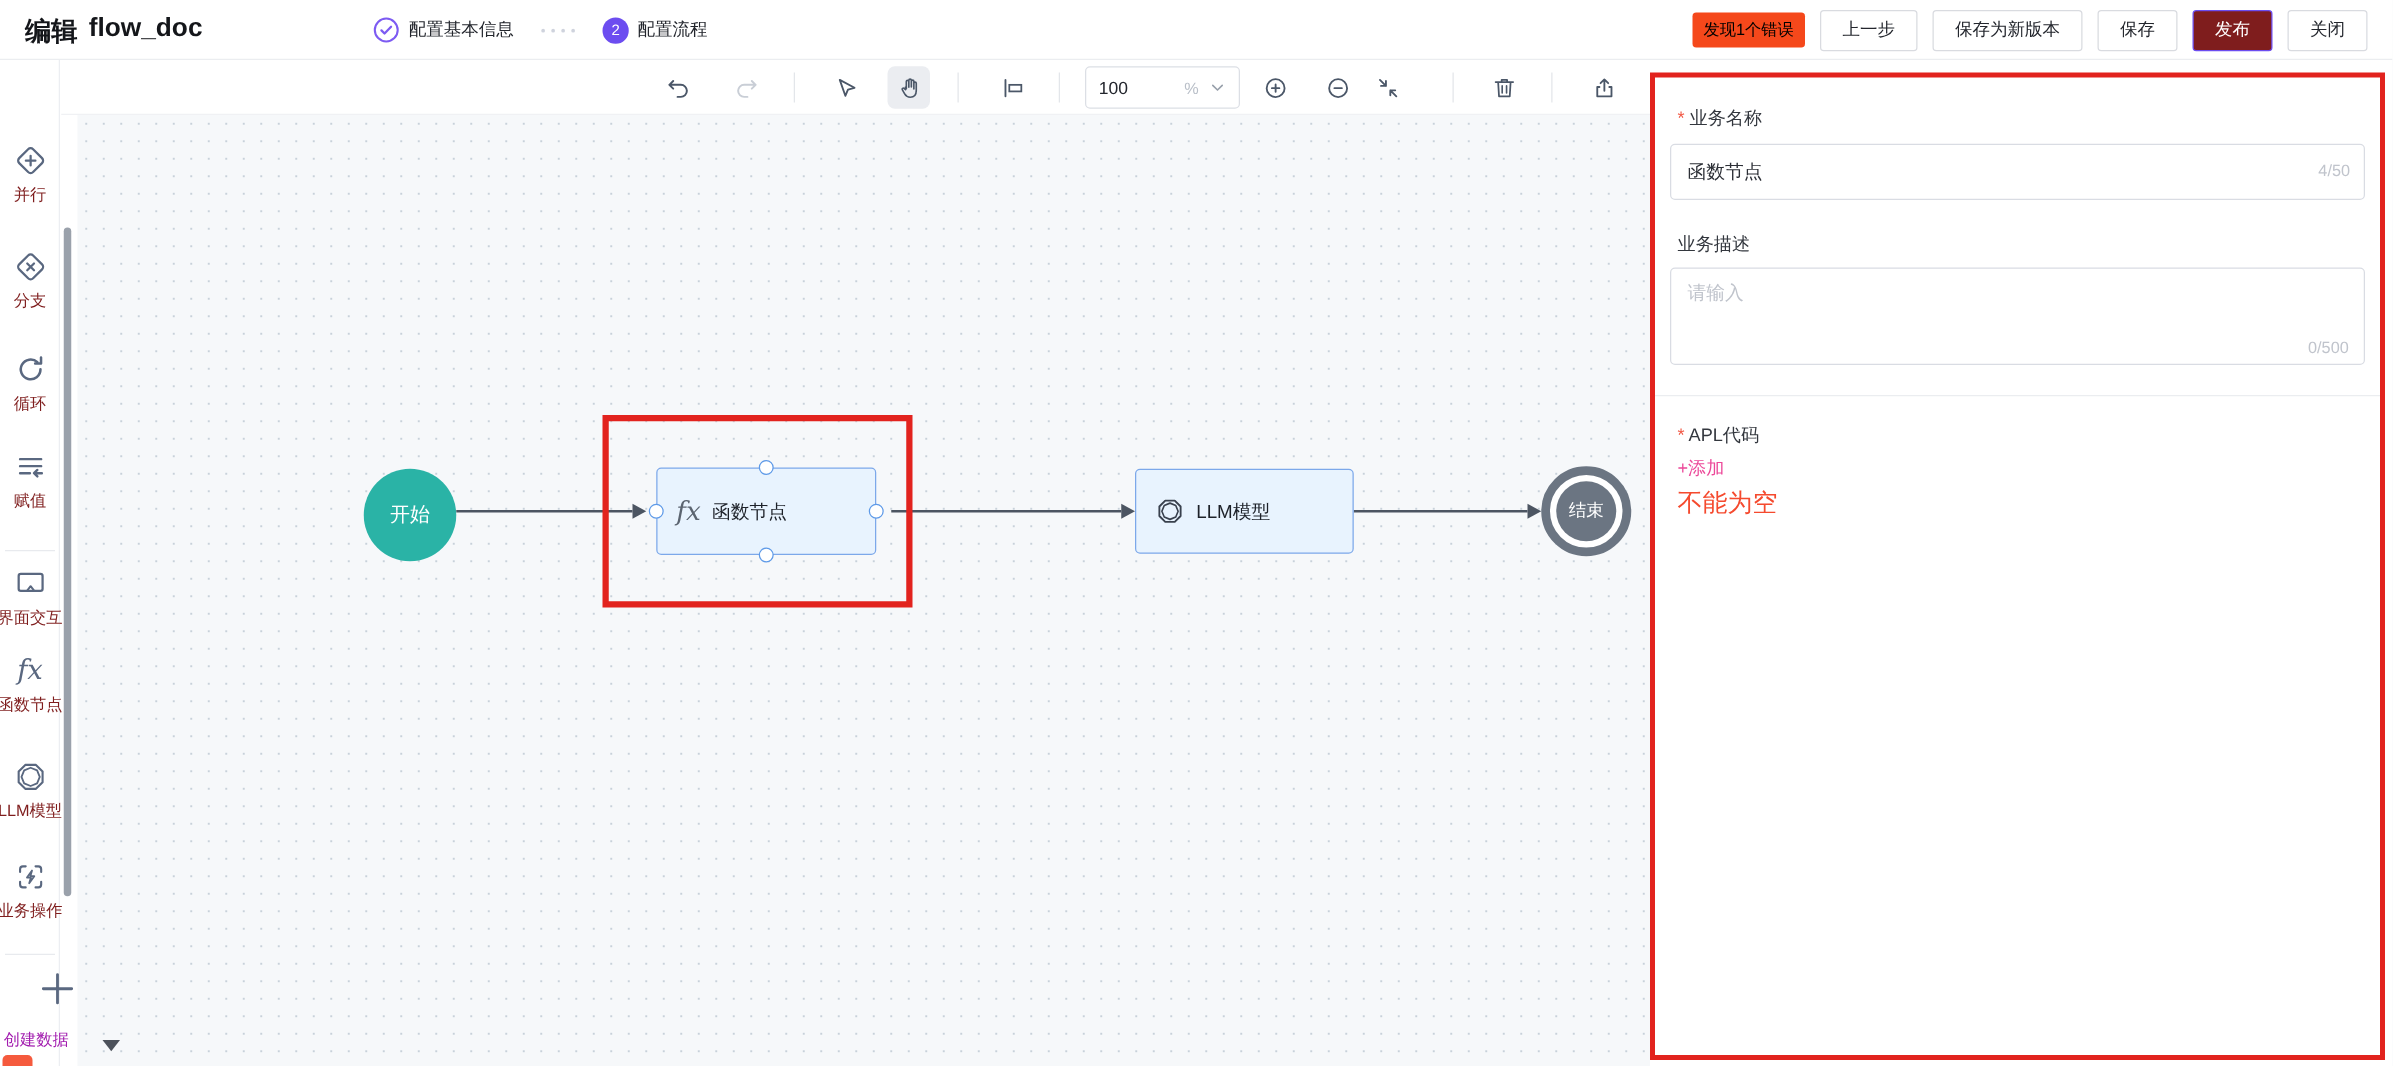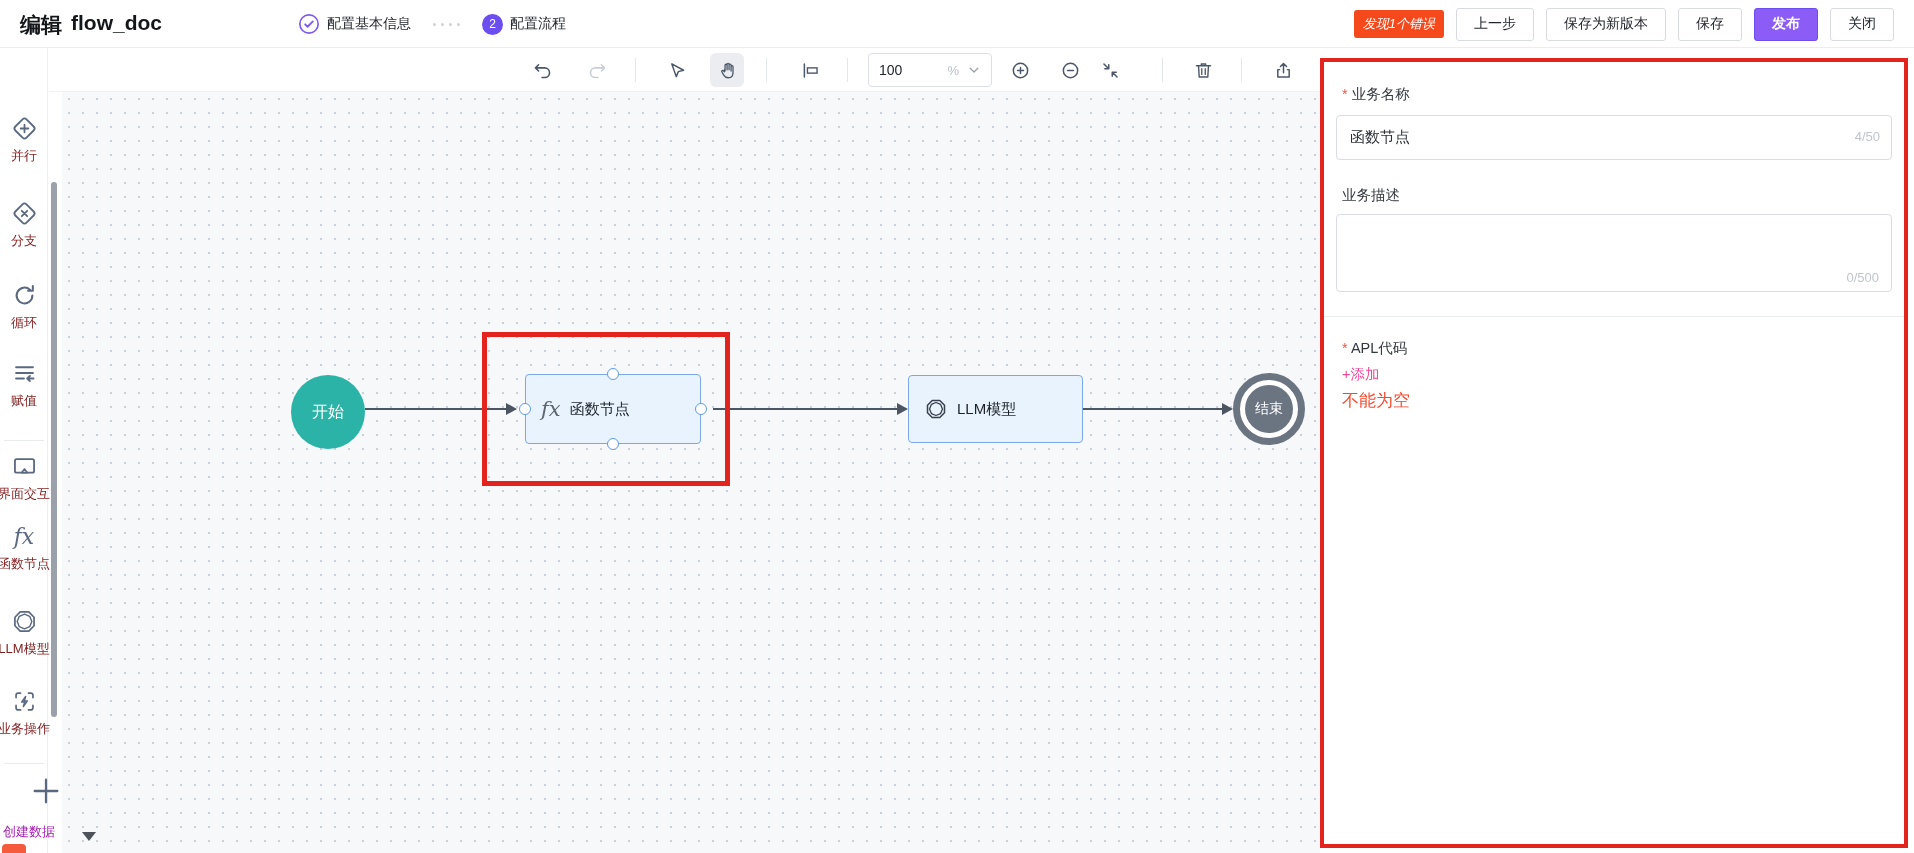--- a/index.html
+++ b/index.html
@@ -12,24 +12,24 @@
             border-bottom:1px solid #ebedf0; z-index:40; }
   .title { position:absolute; left:20px; top:11px; font-size:21px; font-weight:600; color:#14161a; display:flex; gap:9px; }
   .stepper { position:absolute; left:298px; top:0; height:48px; display:flex; align-items:center; gap:18px; }
   .step { display:flex; align-items:center; gap:7px; cursor:pointer; }
   .step-label { font-size:14px; color:#23262d; }
   .step-num { width:21px; height:21px; border-radius:50%; background:#6C4DF0; color:#fff; font-size:12px;
               display:flex; align-items:center; justify-content:center; }
   .step-dots { display:flex; gap:5px; margin:0 4px; }
   .step-dots i { width:3px; height:3px; border-radius:50%; background:#cfd3dd; }
   .hdr-right { position:absolute; right:20px; top:0; height:48px; display:flex; align-items:center; gap:12px; }
-  .err-badge { background:#F5481B; color:#ffffff; font-size:13px; padding:5px 9px; border-radius:3px; cursor:pointer;font-style:italic; }
+  .err-badge { background:#F5481B; color:#000000; font-size:13px; padding:5px 9px; border-radius:3px; cursor:pointer; }
   .btn { height:33px; padding:0 17px; background:#fff; border:1px solid #d9dbe0; border-radius:3px;
          font-size:14px; color:#23262d; font-family:inherit; cursor:pointer; }
-  .btn.primary { background:#8b5cf6; border-color:#6C4DF0; color:#fff;font-weight:bold; }
+  .btn.primary { background:#7f1d1d; border-color:#6C4DF0; color:#fff; }
 
   
   .sidebar { position:absolute; left:0; top:48px; width:48px; height:805px; background:#fff;
              border-right:1px solid #eceef2; z-index:20; }
   .pi { position:absolute; left:0; width:48px; display:flex; flex-direction:column; align-items:center; cursor:grab; }
   .pi svg { width:27px; height:27px; color:#5a6880; }
   .pl { margin-top:5px; font-size:13px; color:#7f1d1d; white-space:nowrap; }
   .fx-glyph { font-family:"DejaVu Serif", serif; font-style:italic; font-size:22px; color:#5a6880; line-height:27px; }
   .side-div { position:absolute; left:4px; width:40px; height:1px; background:#e8eaee; }
   .side-scrollbar { position:absolute; left:51px; top:182px; width:6px; height:535px; background:#9aa1ab;
@@ -91,21 +91,21 @@
                 border-radius:4px; font-size:15px; color:#2c2f36; padding:0 56px 0 13px; font-family:inherit; background:#fff; }
   .name-counter { position:absolute; right:24px; top:67px; font-size:13px; color:#c0c4cc; }
   .desc-box { position:absolute; left:12px; top:152px; width:556px; height:78px; border:1px solid #d9dce3;
               border-radius:4px; background:#fff; }
   .desc-box textarea { width:100%; height:52px; border:none; outline:none; resize:none; font-family:inherit;
               font-size:15px; color:#2c2f36; padding:10px 13px; background:transparent; }
   .desc-box textarea::placeholder { color:#c0c4cc; }
   .desc-counter { position:absolute; right:12px; bottom:6px; font-size:13px; color:#c0c4cc; }
   .panel-div { position:absolute; left:0; top:254px; width:580px; height:1px; background:#ebedf0; }
   .add-link { position:absolute; left:18px; top:303px; font-size:14.5px; color:#ec4899; cursor:pointer; }
-  .err-text { position:absolute; left:18px; top:327px; font-size:17px; color:#F54A2E; }
+  .err-text { position:absolute; left:18px; top:327px; font-size:20px; color:#F54A2E; }
 </style>
 </head>
 <body>
 
 <div class="header">
   <div class="title">
     <span>编辑</span>
     <span>flow_doc</span>
   </div>
   <div class="stepper">
@@ -328,20 +328,21 @@
   <div class="sel-rect"></div>
 </div>
 
 <div class="panel">
   <div class="fld-label req" style="top:23px">业务名称</div>
   <input class="name-input" type="text" readonly="" value="函数节点" style="">
   <span class="name-counter">4/50</span>
 
   <div class="fld-label" style="top:124px">业务描述</div>
   <div class="desc-box">
+    <textarea placeholder="请输入" style=""></textarea>
     <span class="desc-counter">0/500</span>
   </div>
 
   <div class="panel-div"></div>
 
   <div class="fld-label req" style="top:277px">APL代码</div>
   <div class="add-link">+添加</div>
   <div class="err-text">不能为空</div>
 </div>
 

